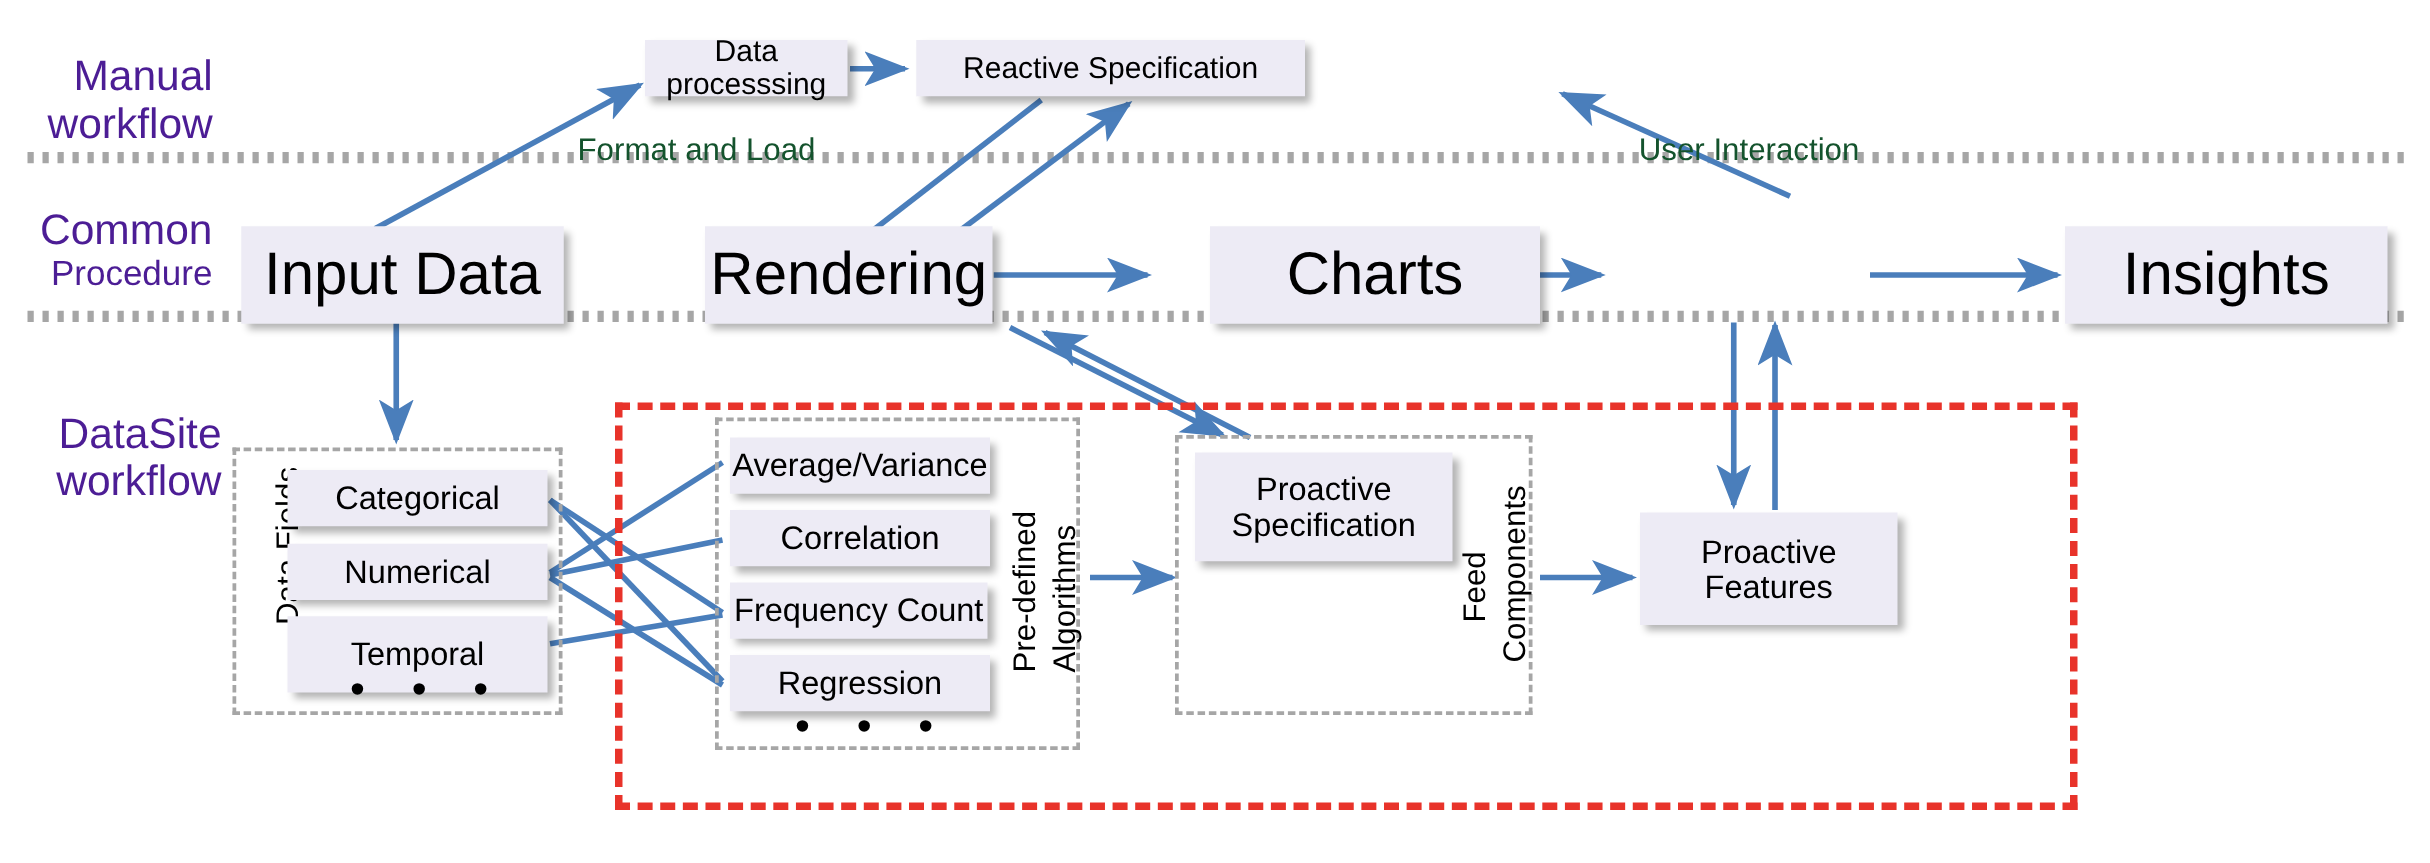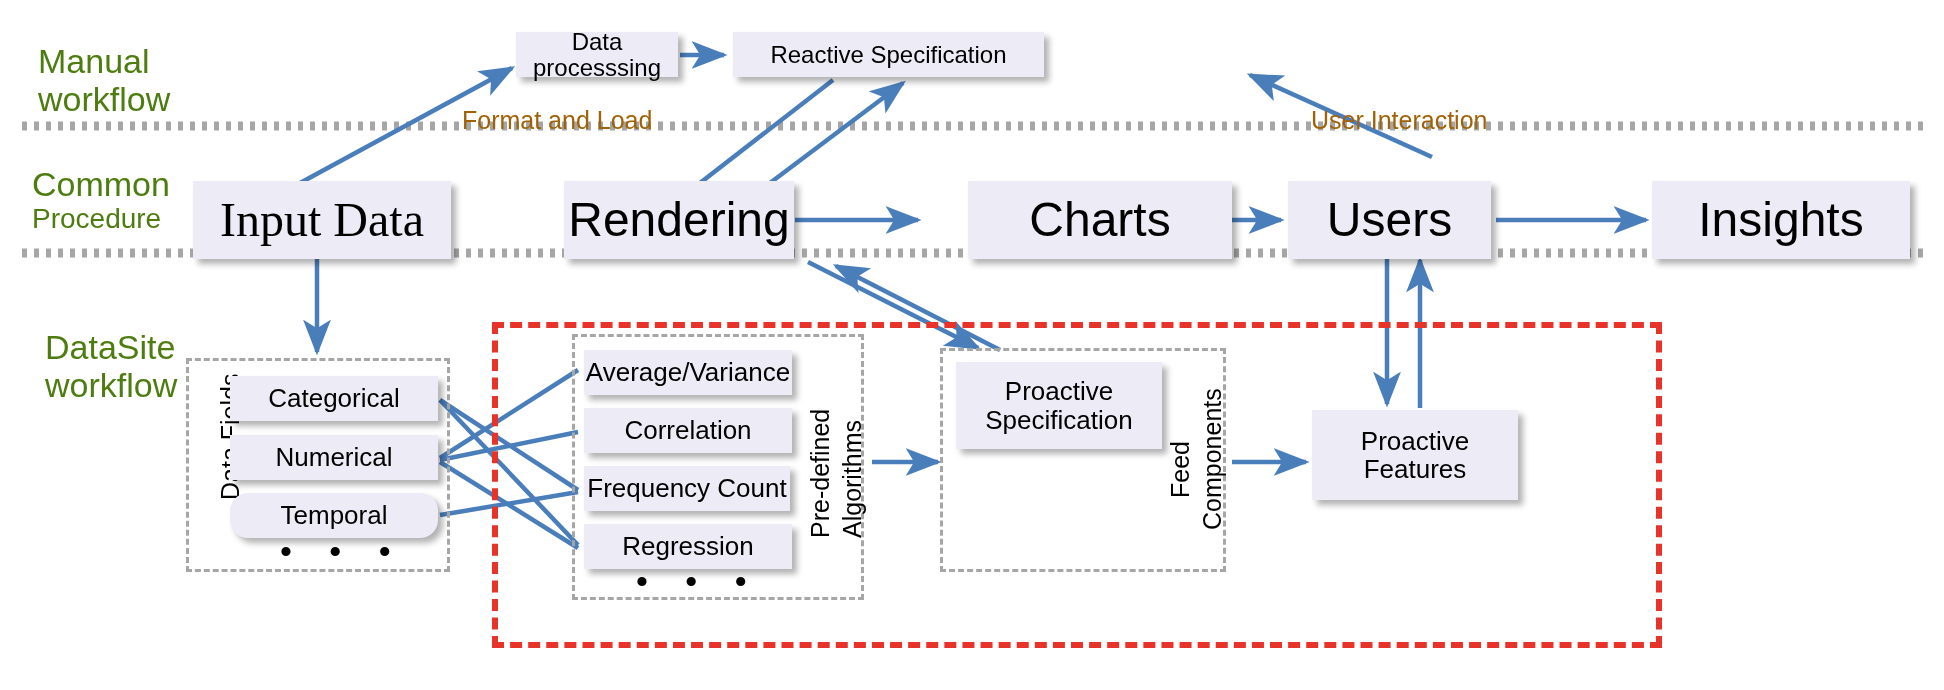--- a/index.html
+++ b/index.html
@@ -5,22 +5,22 @@
   html,body{margin:0;padding:0;background:#ffffff;}
   body{font-family:"Liberation Sans", sans-serif;}
   #stage{position:relative;width:1944px;height:690px;background:#fff;overflow:hidden;}
   svg.layer{position:absolute;left:0;top:0;width:1944px;height:690px;}
   .node{position:absolute;background:#edebf5;box-shadow:5px 5px 6px rgba(0,0,0,0.30);
         display:flex;align-items:center;justify-content:center;text-align:center;
         color:#000;line-height:1.08;}
   .big{font-size:48px;}
   .med{font-size:24px;}
   .small{font-size:26px;}
-  .sidelabel{position:absolute;font-size:34px;color:#4d7c0f;line-height:1.12;text-align:left;}
-  .edgelabel{position:absolute;font-size:25px;color:#a16207;white-space:nowrap;}
+  .sidelabel{position:absolute;font-size:34px;color:#4c1d95;line-height:1.12;text-align:right;}
+  .edgelabel{position:absolute;font-size:25px;color:#14532d;white-space:nowrap;}
   .vlabel{position:absolute;font-size:25px;color:#000;white-space:nowrap;
           transform-origin:0 0;transform:rotate(-90deg);}
   .dashgroup{position:absolute;border:3px dashed #a6a6a6;box-sizing:border-box;}
   .redbox{position:absolute;border:6px dashed #e8332a;box-sizing:border-box;}
   .dots{position:absolute;font-size:34px;letter-spacing:14px;color:#000;}
 </style>
 </head>
 <body>
 
 <div id="stage">
@@ -91,36 +91,35 @@
 
   <div class="redbox" style="left:492px;top:322px;width:1170px;height:326px;"></div>
 
   <div class="node med" style="left:516px;top:32px;width:162px;height:45px;">Data processsing</div>
 
   <div class="node med" style="left:722px;top:32px;width:311px;height:45px;margin-left:11px;">Reactive Specification</div>
 
   <div class="edgelabel" style="left:462px;top:106px;">Format and Load</div>
   <div class="edgelabel" style="left:1311px;top:106px;">User Interaction</div>
 
-  <div class="node big" style="left:193px;top:181px;width:258px;height:78px;font-family:Liberation Serif, serif;">Input Data</div>
+  <div class="node big" style="left:193px;top:181px;width:258px;height:78px;">Input Data</div>
 
   <div class="node big" style="left:564px;top:181px;width:230px;height:78px;">Rendering</div>
 
   <div class="node big" style="left:924px;top:181px;width:264px;height:78px;margin-left:44px;">Charts</div>
 
-  <div class="node big" style="left:1288px;top:181px;width:203px;height:78px;">Users</div>
 
   <div class="node big" style="left:1652px;top:181px;width:258px;height:78px;">Insights</div>
 
   <div class="dashgroup" style="left:186px;top:358px;width:264px;height:214px;"></div>
   <div class="vlabel" style="left:216px;top:500px;">Data Fields</div>
 
   <div class="node small" style="left:230px;top:376px;width:208px;height:45px;">Categorical</div>
   <div class="node small" style="left:230px;top:435px;width:208px;height:45px;">Numerical</div>
-  <div class="node small" style="left:230px;top:493px;width:208px;height:45px;border-radius:18px;">Temporal</div>
+  <div class="node small" style="left:230px;top:493px;width:208px;height:61px;">Temporal</div>
   <div class="dots" style="left:280px;top:532px;">•  •  •</div>
 
   <div class="dashgroup" style="left:572px;top:334px;width:292px;height:266px;"></div>
   <div class="vlabel" style="left:806px;top:538px;">Pre-defined</div>
   <div class="vlabel" style="left:838px;top:538px;">Algorithms</div>
 
   <div class="node small" style="left:584px;top:350px;width:208px;height:45px;">Average/Variance</div>
   <div class="node small" style="left:584px;top:408px;width:208px;height:45px;">Correlation</div>
   <div class="node small" style="left:584px;top:466px;width:206px;height:45px;">Frequency Count</div>
   <div class="node small" style="left:584px;top:524px;width:208px;height:45px;">Regression</div>

